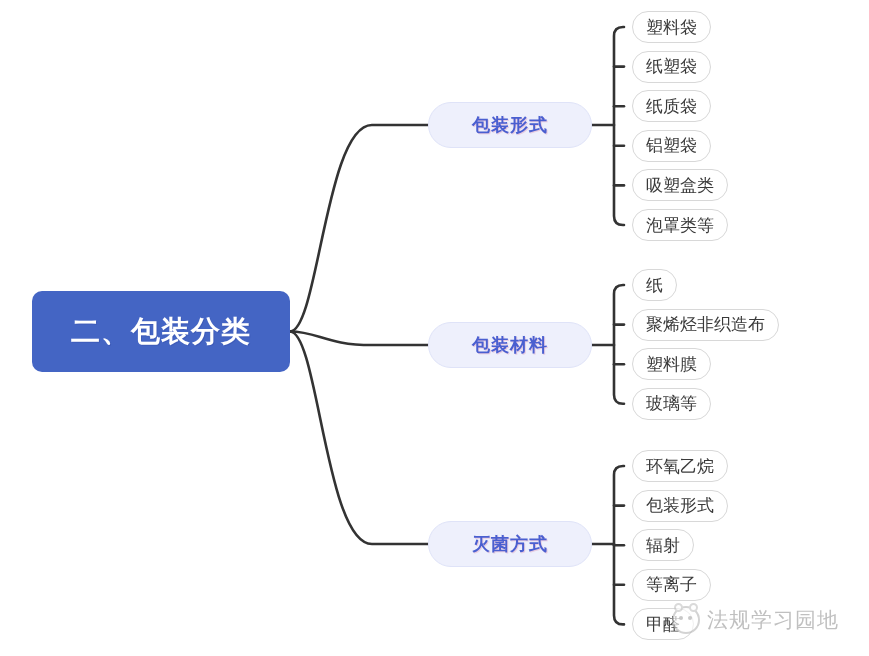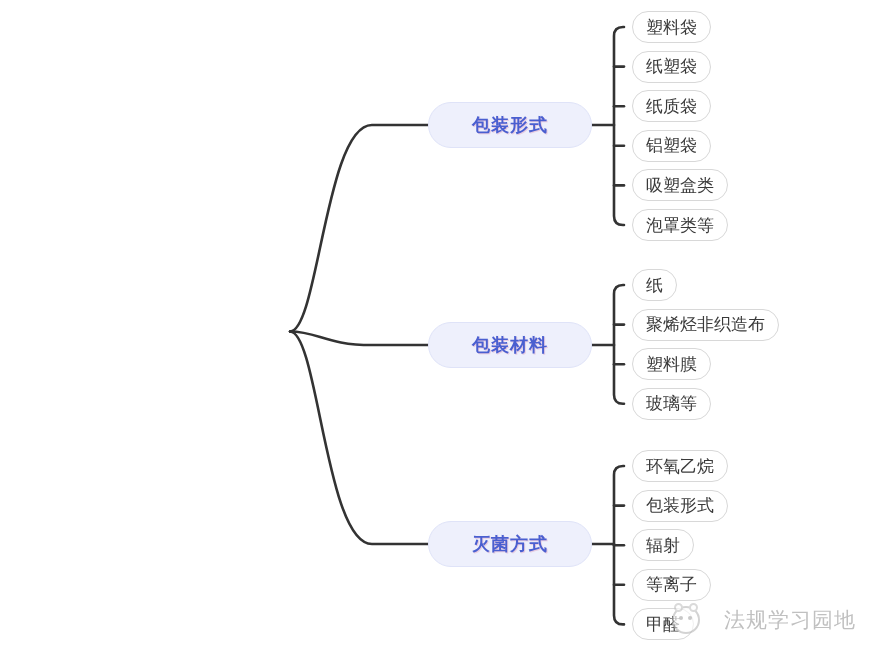--- a/index.html
+++ b/index.html
@@ -97,21 +97,21 @@
     line-height: 1;
   }
 
   
   .watermark {
     position: absolute;
     left: 672px;
     top: 606px;
     display: flex;
     align-items: center;
-    gap: 24px;
+    gap: 7px;
     z-index: 8;
     opacity: 0.62;
   }
   .watermark-logo {
     width: 28px;
     height: 28px;
     border-radius: 50%;
     border: 2px solid #b9b9b9;
     position: relative;
     box-sizing: border-box;
@@ -179,20 +179,23 @@
       <path d="M 624 466 L 623 466
      Q 614 466 614 475
      L 614 615.4
      Q 614 624.4 623 624.4
      L 624 624.4" fill="none" stroke="#333333" stroke-width="2.6" stroke-linecap="round" stroke-linejoin="round"></path>
       <path d="M 614 505.6 L 624 505.6" fill="none" stroke="#333333" stroke-width="2.6" stroke-linecap="round" stroke-linejoin="round"></path>
       <path d="M 614 545.2 L 624 545.2" fill="none" stroke="#333333" stroke-width="2.6" stroke-linecap="round" stroke-linejoin="round"></path>
       <path d="M 614 584.8 L 624 584.8" fill="none" stroke="#333333" stroke-width="2.6" stroke-linecap="round" stroke-linejoin="round"></path>
     </svg>
 
+  <div class="root-node">
+    <span class="root-label">二、包装分类</span>
+  </div>
 
   <div class="branch-node branch-1">
     <span class="branch-label">包装形式</span>
   </div>
 
   <div class="branch-node branch-3">
     <span class="branch-label">灭菌方式</span>
   </div>
 
   <div class="branch-node branch-2">

